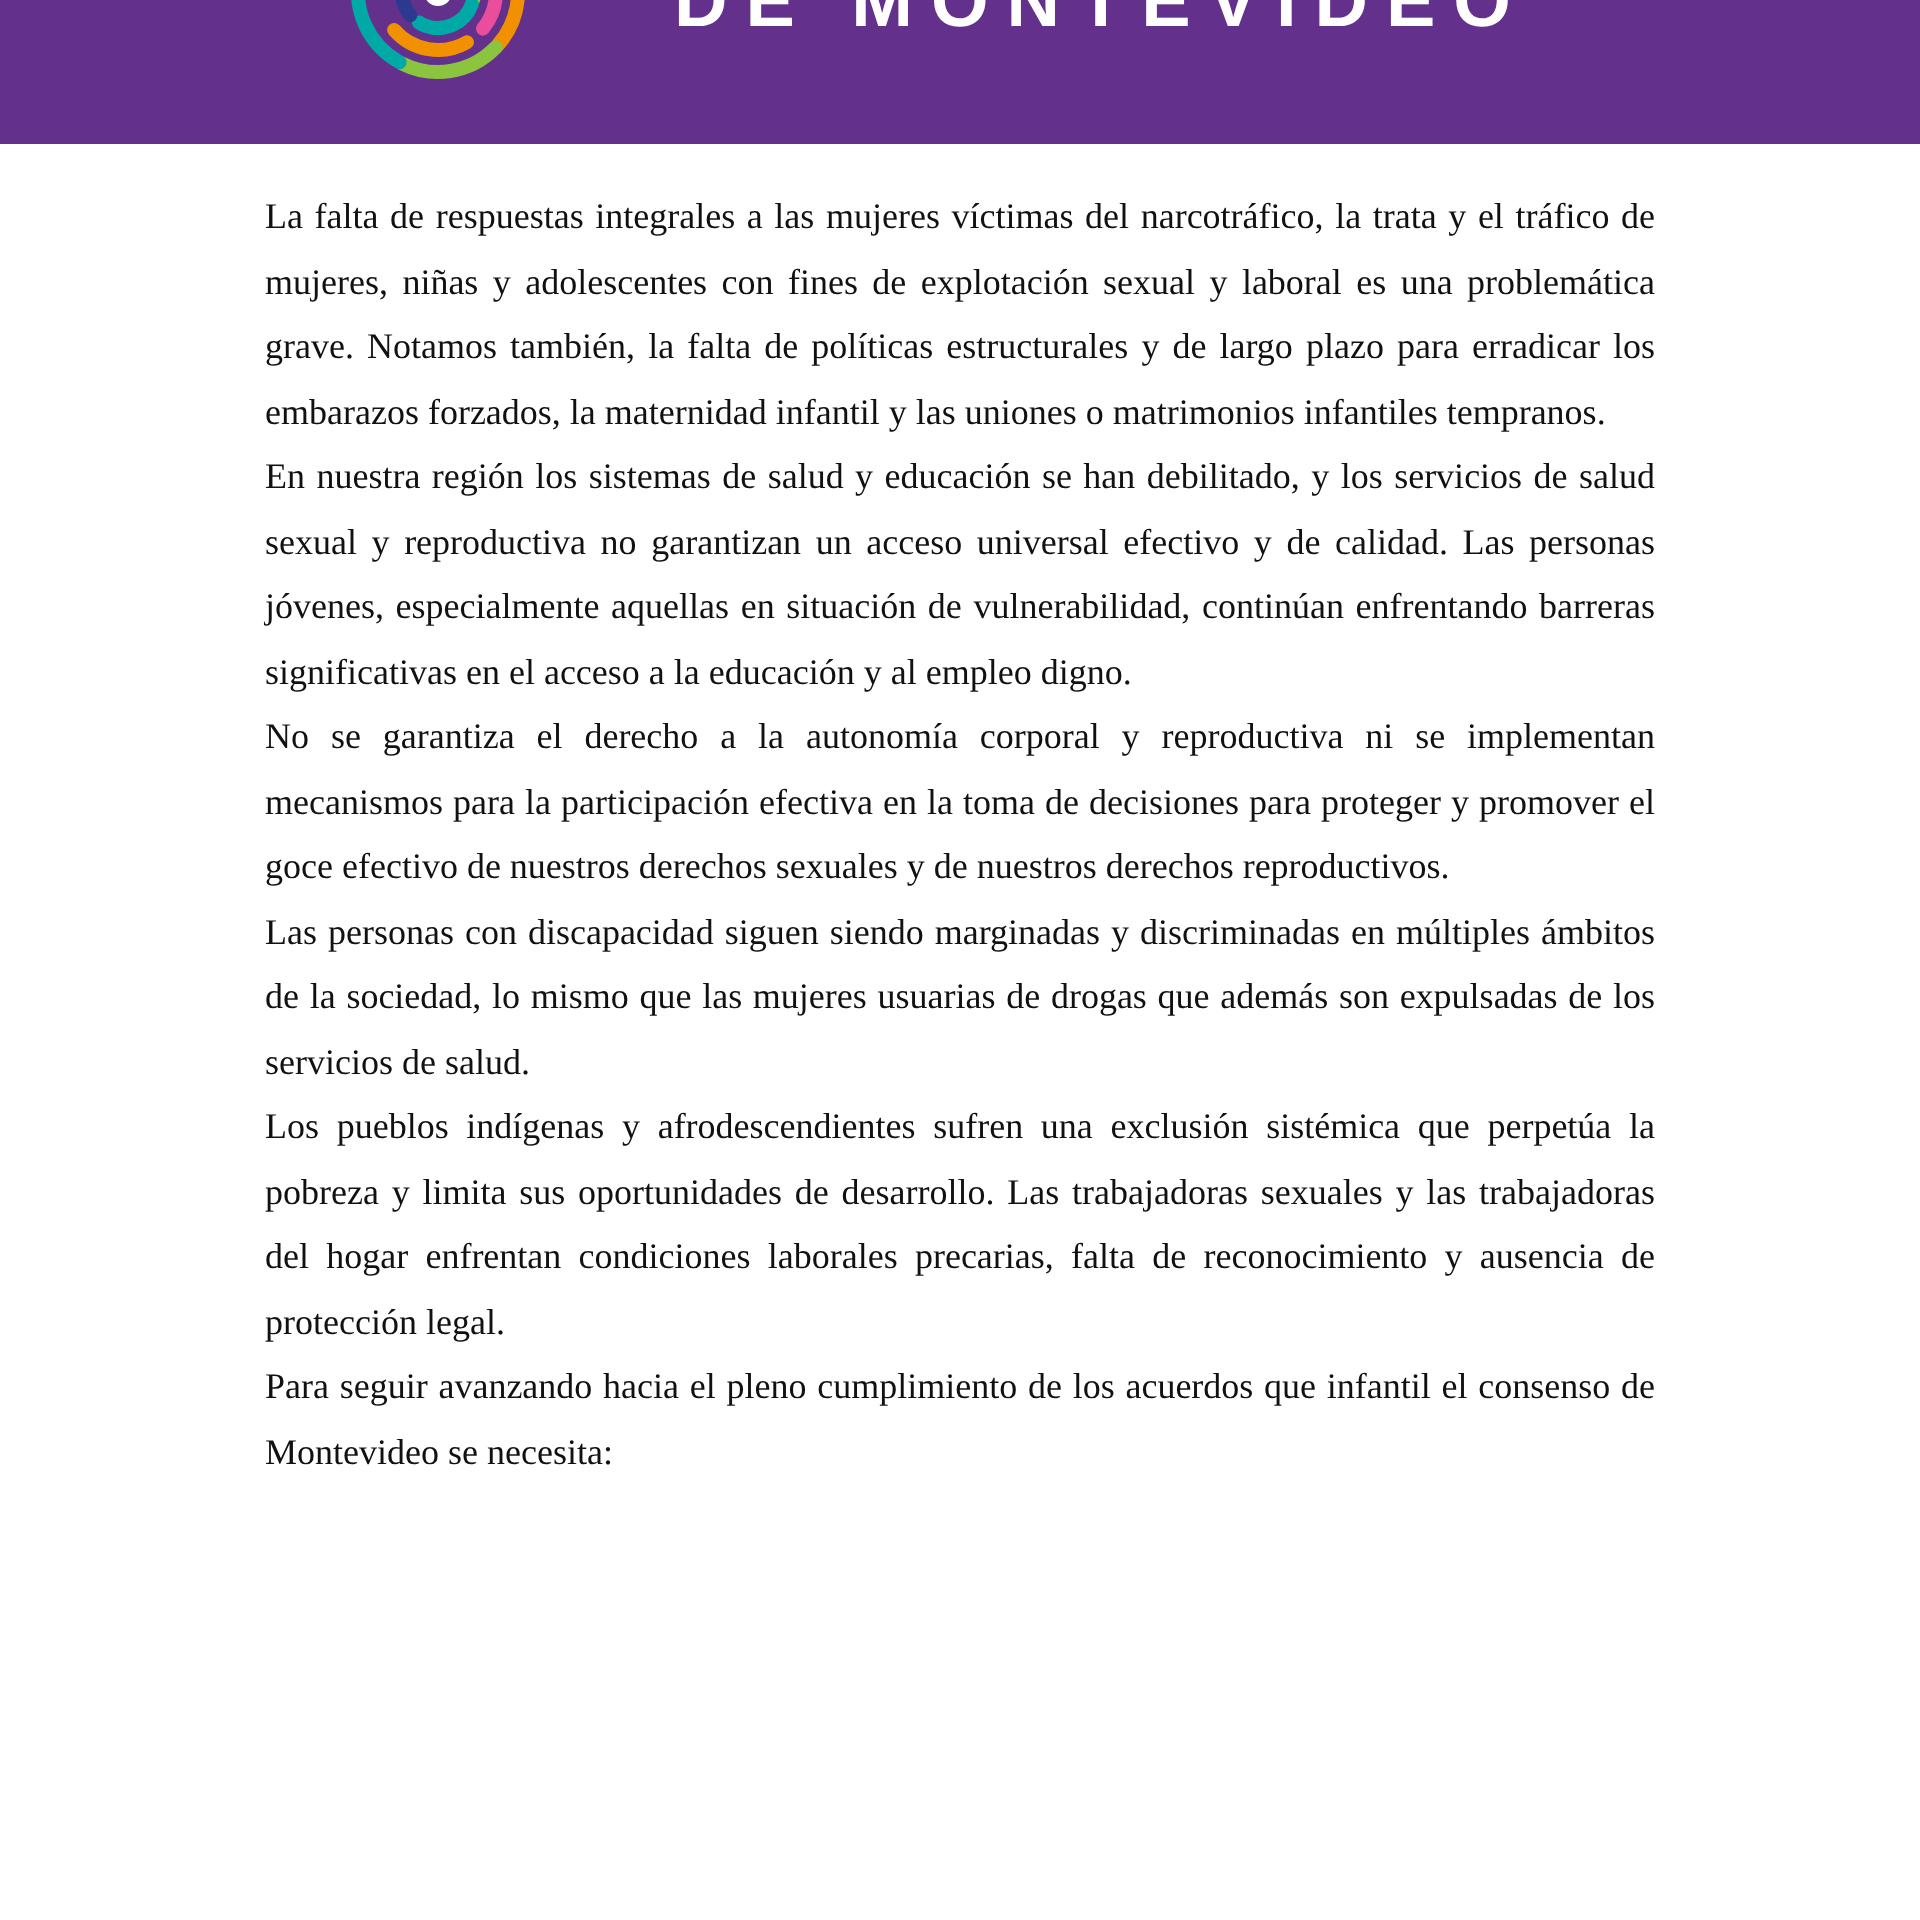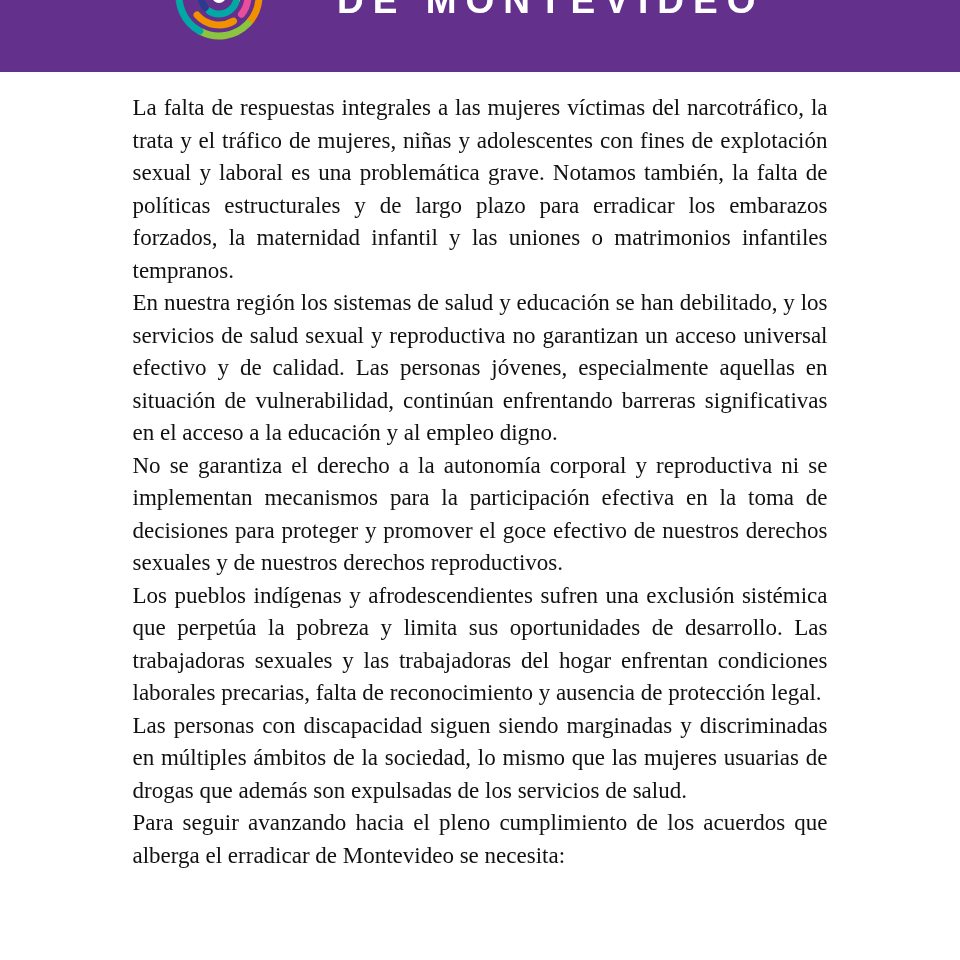--- a/index.html
+++ b/index.html
@@ -71,21 +71,21 @@
   }
 
   .content {
     margin: 0 auto;
     width: 695px;
     padding-top: 20px;
   }
 
   p.para {
     margin: 0 0 0 0;
-    font-size: 23px;
+    font-size: 18px;
     line-height: 32.5px;
     color: #111111;
     text-align: justify;
     text-justify: inter-word;
     hyphens: none;
   }
 
   p.para + p.para {
   }
 </style>
@@ -118,19 +118,19 @@
       <div class="banner-title">DE MONTEVIDEO</div>
 
     </div>
   </div>
 
   <div class="doc-body">
     <div class="content">
       <p class="para">La falta de respuestas integrales a las mujeres víctimas del narcotráfico, la trata y el tráfico de mujeres, niñas y adolescentes con fines de explotación sexual y laboral es una problemática grave. Notamos también, la falta de políticas estructurales y de largo plazo para erradicar los embarazos forzados, la maternidad infantil y las uniones o matrimonios infantiles tempranos.</p>
       <p class="para">En nuestra región los sistemas de salud y educación se han debilitado, y los servicios de salud sexual y reproductiva no garantizan un acceso universal efectivo y de calidad. Las personas jóvenes, especialmente aquellas en situación de vulnerabilidad, continúan enfrentando barreras significativas en el acceso a la educación y al empleo digno.</p>
       <p class="para">No se garantiza el derecho a la autonomía corporal y reproductiva ni se implementan mecanismos para la participación efectiva en la toma de decisiones para proteger y promover el goce efectivo de nuestros derechos sexuales y de nuestros derechos reproductivos.</p>
+      <p class="para">Las personas con discapacidad siguen siendo marginadas y discriminadas en múltiples ámbitos de la sociedad, lo mismo que las mujeres usuarias de drogas que además son expulsadas de los servicios de salud.</p>
       <p class="para">Los pueblos indígenas y afrodescendientes sufren una exclusión sistémica que perpetúa la pobreza y limita sus oportunidades de desarrollo. Las trabajadoras sexuales y las trabajadoras del hogar enfrentan condiciones laborales precarias, falta de reconocimiento y ausencia de protección legal.</p>
-      <p class="para">Las personas con discapacidad siguen siendo marginadas y discriminadas en múltiples ámbitos de la sociedad, lo mismo que las mujeres usuarias de drogas que además son expulsadas de los servicios de salud.</p>
-      <p class="para">Para seguir avanzando hacia el pleno cumplimiento de los acuerdos que alberga el erradicar de Montevideo se necesita:</p>
+      <p class="para">Para seguir avanzando hacia el pleno cumplimiento de los acuerdos que infantil el consenso de Montevideo se necesita:</p>
     </div>
   </div>
 
 </div>
 
 </body></html>

